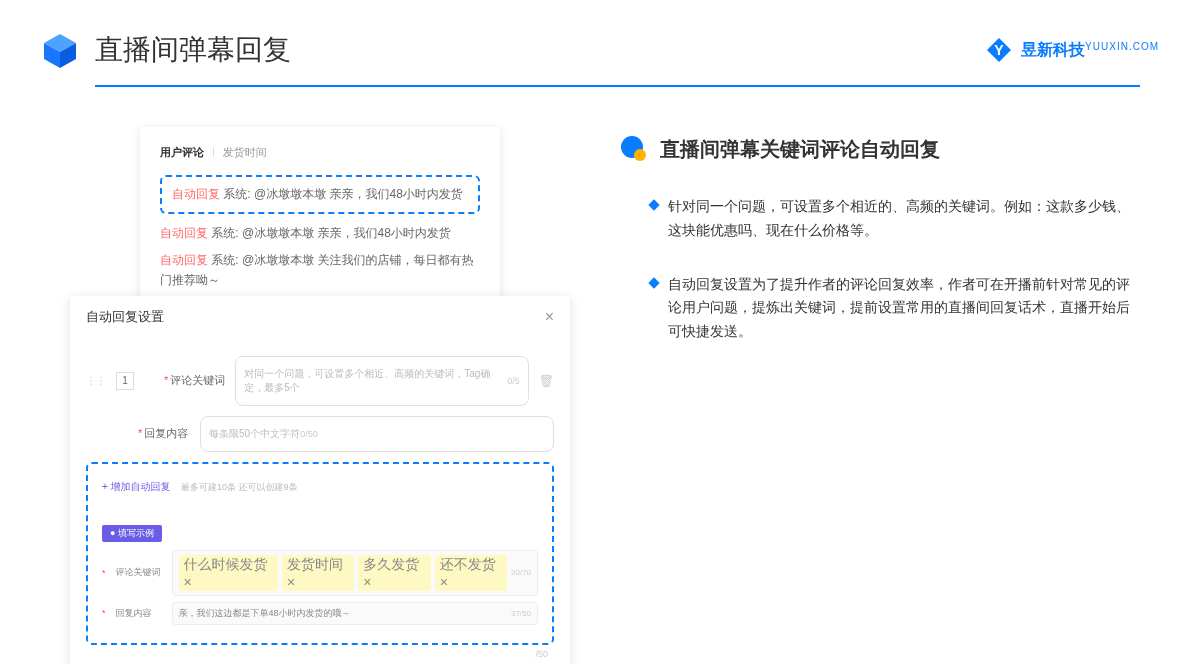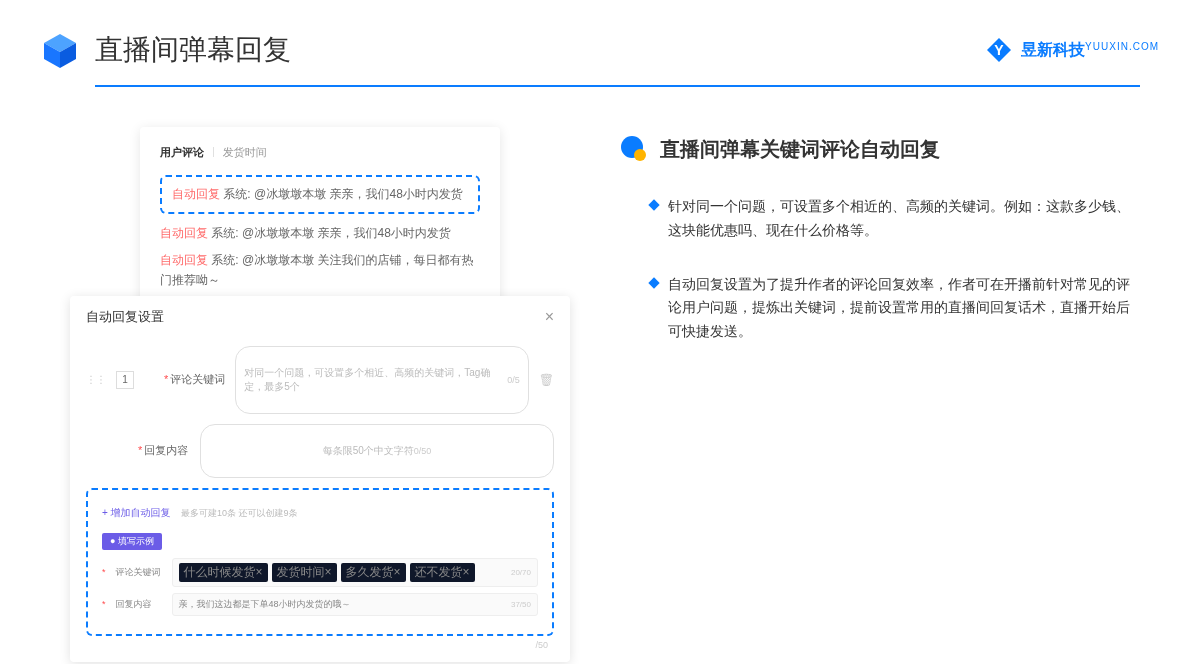--- a/index.html
+++ b/index.html
@@ -17,39 +17,39 @@
 .left-col{width:500px;position:relative}
 .card1{width:360px;background:#fff;box-shadow:0 2px 12px rgba(0,0,0,0.1);border-radius:4px;padding:18px 20px;margin-left:70px;position:relative;z-index:1}
 .tabs{display:flex;gap:8px;margin-bottom:15px;font-size:11px}
 .tab-active{color:#333;font-weight:bold}
 .tab{color:#999}
 .tab-sep{color:#ddd}
 .highlight-box{border:2px dashed #0a7cff;border-radius:6px;padding:8px 10px;margin-bottom:10px;position:relative}
 .comment-line{font-size:12px;color:#666;line-height:1.6;margin-bottom:8px}
 .auto-reply-tag{color:#ff6b6b;font-weight:500}
 .card2{width:500px;background:#fff;box-shadow:0 2px 12px rgba(0,0,0,0.12);border-radius:4px;padding:12px 16px;margin-top:-20px;position:relative;z-index:2}
-.modal-header{display:flex;justify-content:space-between;margin-bottom:18px;padding-bottom:2px}
+.modal-header{display:flex;justify-content:space-between;margin-bottom:28px;padding-bottom:2px}
 .modal-title{font-size:13px;color:#333}
 .close-x{color:#999;font-size:16px;cursor:default}
 .form-row{display:flex;align-items:center;gap:10px;margin-bottom:10px;font-size:11px}
 .drag-handle{color:#ccc;font-size:10px}
 .idx-box{width:18px;height:18px;border:1px solid #ddd;font-size:10px;display:flex;align-items:center;justify-content:center;color:#666}
 .req-dot{color:#ff4d4f;margin-right:2px}
 .label{color:#666;font-size:11px;min-width:52px}
-.input-box{flex:1;border:1px solid #e0e0e0;border-radius:15px;padding:19px 8px;font-size:10px;color:#bbb;display:flex;justify-content:center;align-items:center}
+.input-box{flex:1;border:1px solid #e0e0e0;border-radius:8px;padding:10px 8px;font-size:10px;color:#bbb;display:flex;justify-content:flex-start;align-items:center}
 .counter{color:#ccc;font-size:9px}
 .trash{color:#ccc;font-size:12px}
 .dashed-section{border:2px dashed #0a7cff;border-radius:6px;padding:12px 14px;margin-top:8px}
-.add-link{color:#6b5ce7;font-size:10px;margin-bottom:10px;display:inline-block}
+.add-link{color:#6b5ce7;font-size:10px;margin-bottom:28px;display:inline-block}
 .add-hint{color:#bbb;font-size:9px;margin-left:6px}
 .example-badge{background:#6b5ce7;color:#fff;font-size:9px;padding:2px 8px;border-radius:2px;display:inline-block;margin-bottom:8px}
 .example-row{display:flex;align-items:center;gap:8px;font-size:9px;margin-bottom:6px}
 .example-label{color:#888;min-width:48px}
 .tag-box{flex:1;border:1px solid #eee;border-radius:3px;padding:4px 6px;display:flex;gap:4px;align-items:center;background:#fafafa}
-.tag{background:#0f172a;padding:1px 5px;border-radius:2px;color:#888;font-size:12px}
+.tag{background:#fef9c3;padding:1px 5px;border-radius:2px;color:#888;font-size:14px}
 .tag-counter{margin-left:auto;color:#ccc;font-size:8px}
 .right-col{flex:1;padding-top:8px}
 .section-head{display:flex;align-items:center;gap:12px;margin-bottom:32px}
 .bubble-icon{width:28px;height:28px;position:relative}
 .section-title{font-size:20px;color:#333}
 .bullet-item{display:flex;gap:10px;margin-bottom:30px;padding-left:30px}
 .diamond{width:8px;height:8px;background:#0a7cff;transform:rotate(45deg);margin-top:6px;flex-shrink:0}
 .bullet-text{font-size:14px;color:#333;line-height:1.7}
 </style>
 </head>

